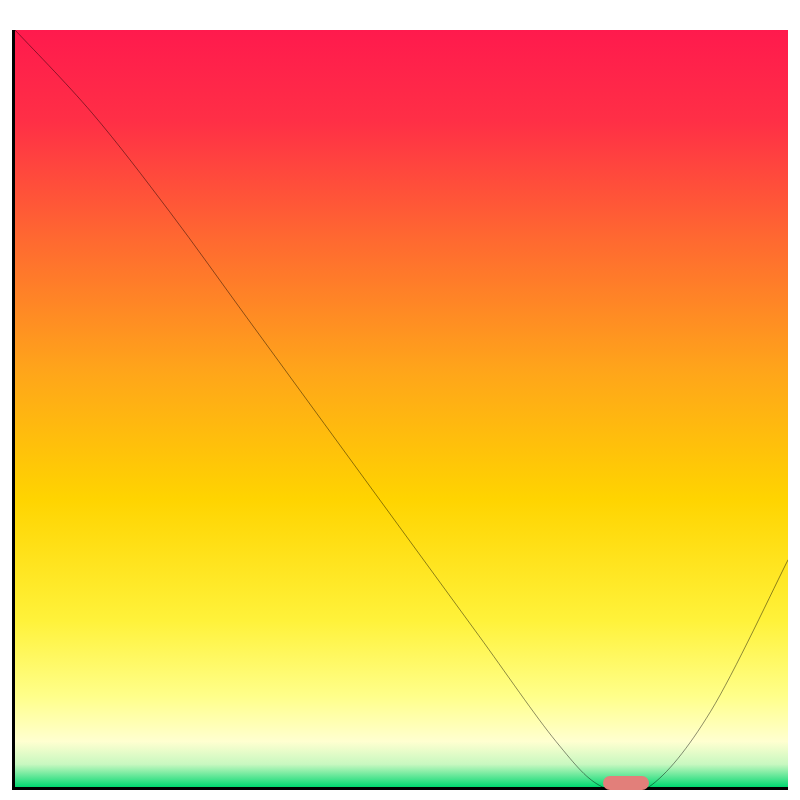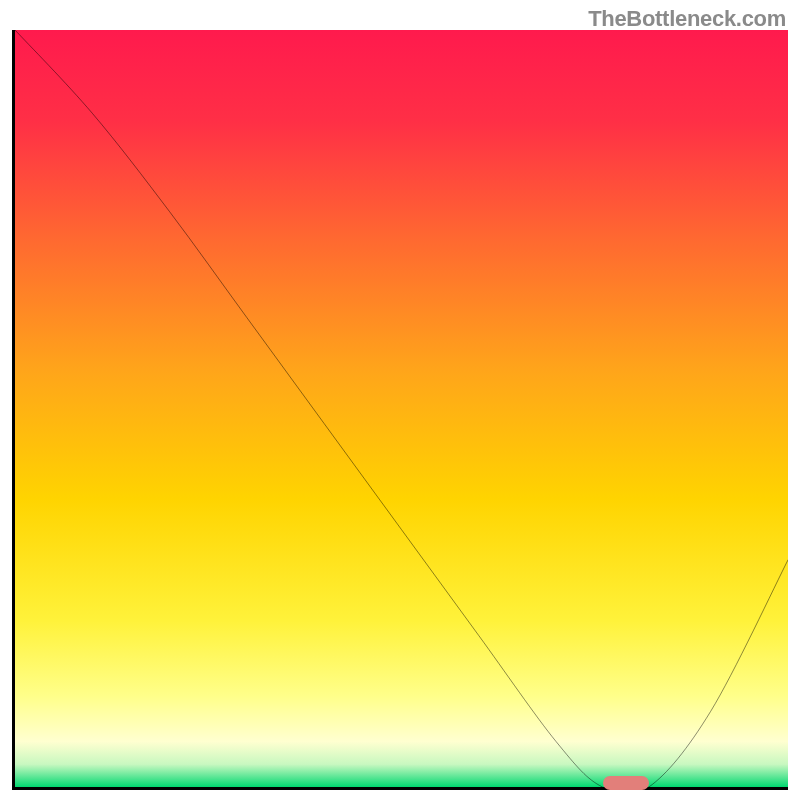--- a/index.html
+++ b/index.html
@@ -56,21 +56,20 @@
     height: 14px;
     border-radius: 7px;
     background: #e27f7a;
     transform: translate(-50%, -50%);
   }
 </style>
 </head>
 <body>
 
 <div class="container">
-  <div class="attribution">TheBottleneck.com</div>
 
   <div class="plot">
     <svg class="gradient" viewBox="0 0 100 100" preserveAspectRatio="none">
       <defs>
         <linearGradient id="bg" x1="0" y1="0" x2="0" y2="1">
             <stop offset="0%" stop-color="#ff1a4d"></stop>
             <stop offset="12%" stop-color="#ff2f46"></stop>
             <stop offset="28.000000000000004%" stop-color="#ff6a30"></stop>
             <stop offset="45%" stop-color="#ffa51a"></stop>
             <stop offset="62%" stop-color="#ffd400"></stop>

